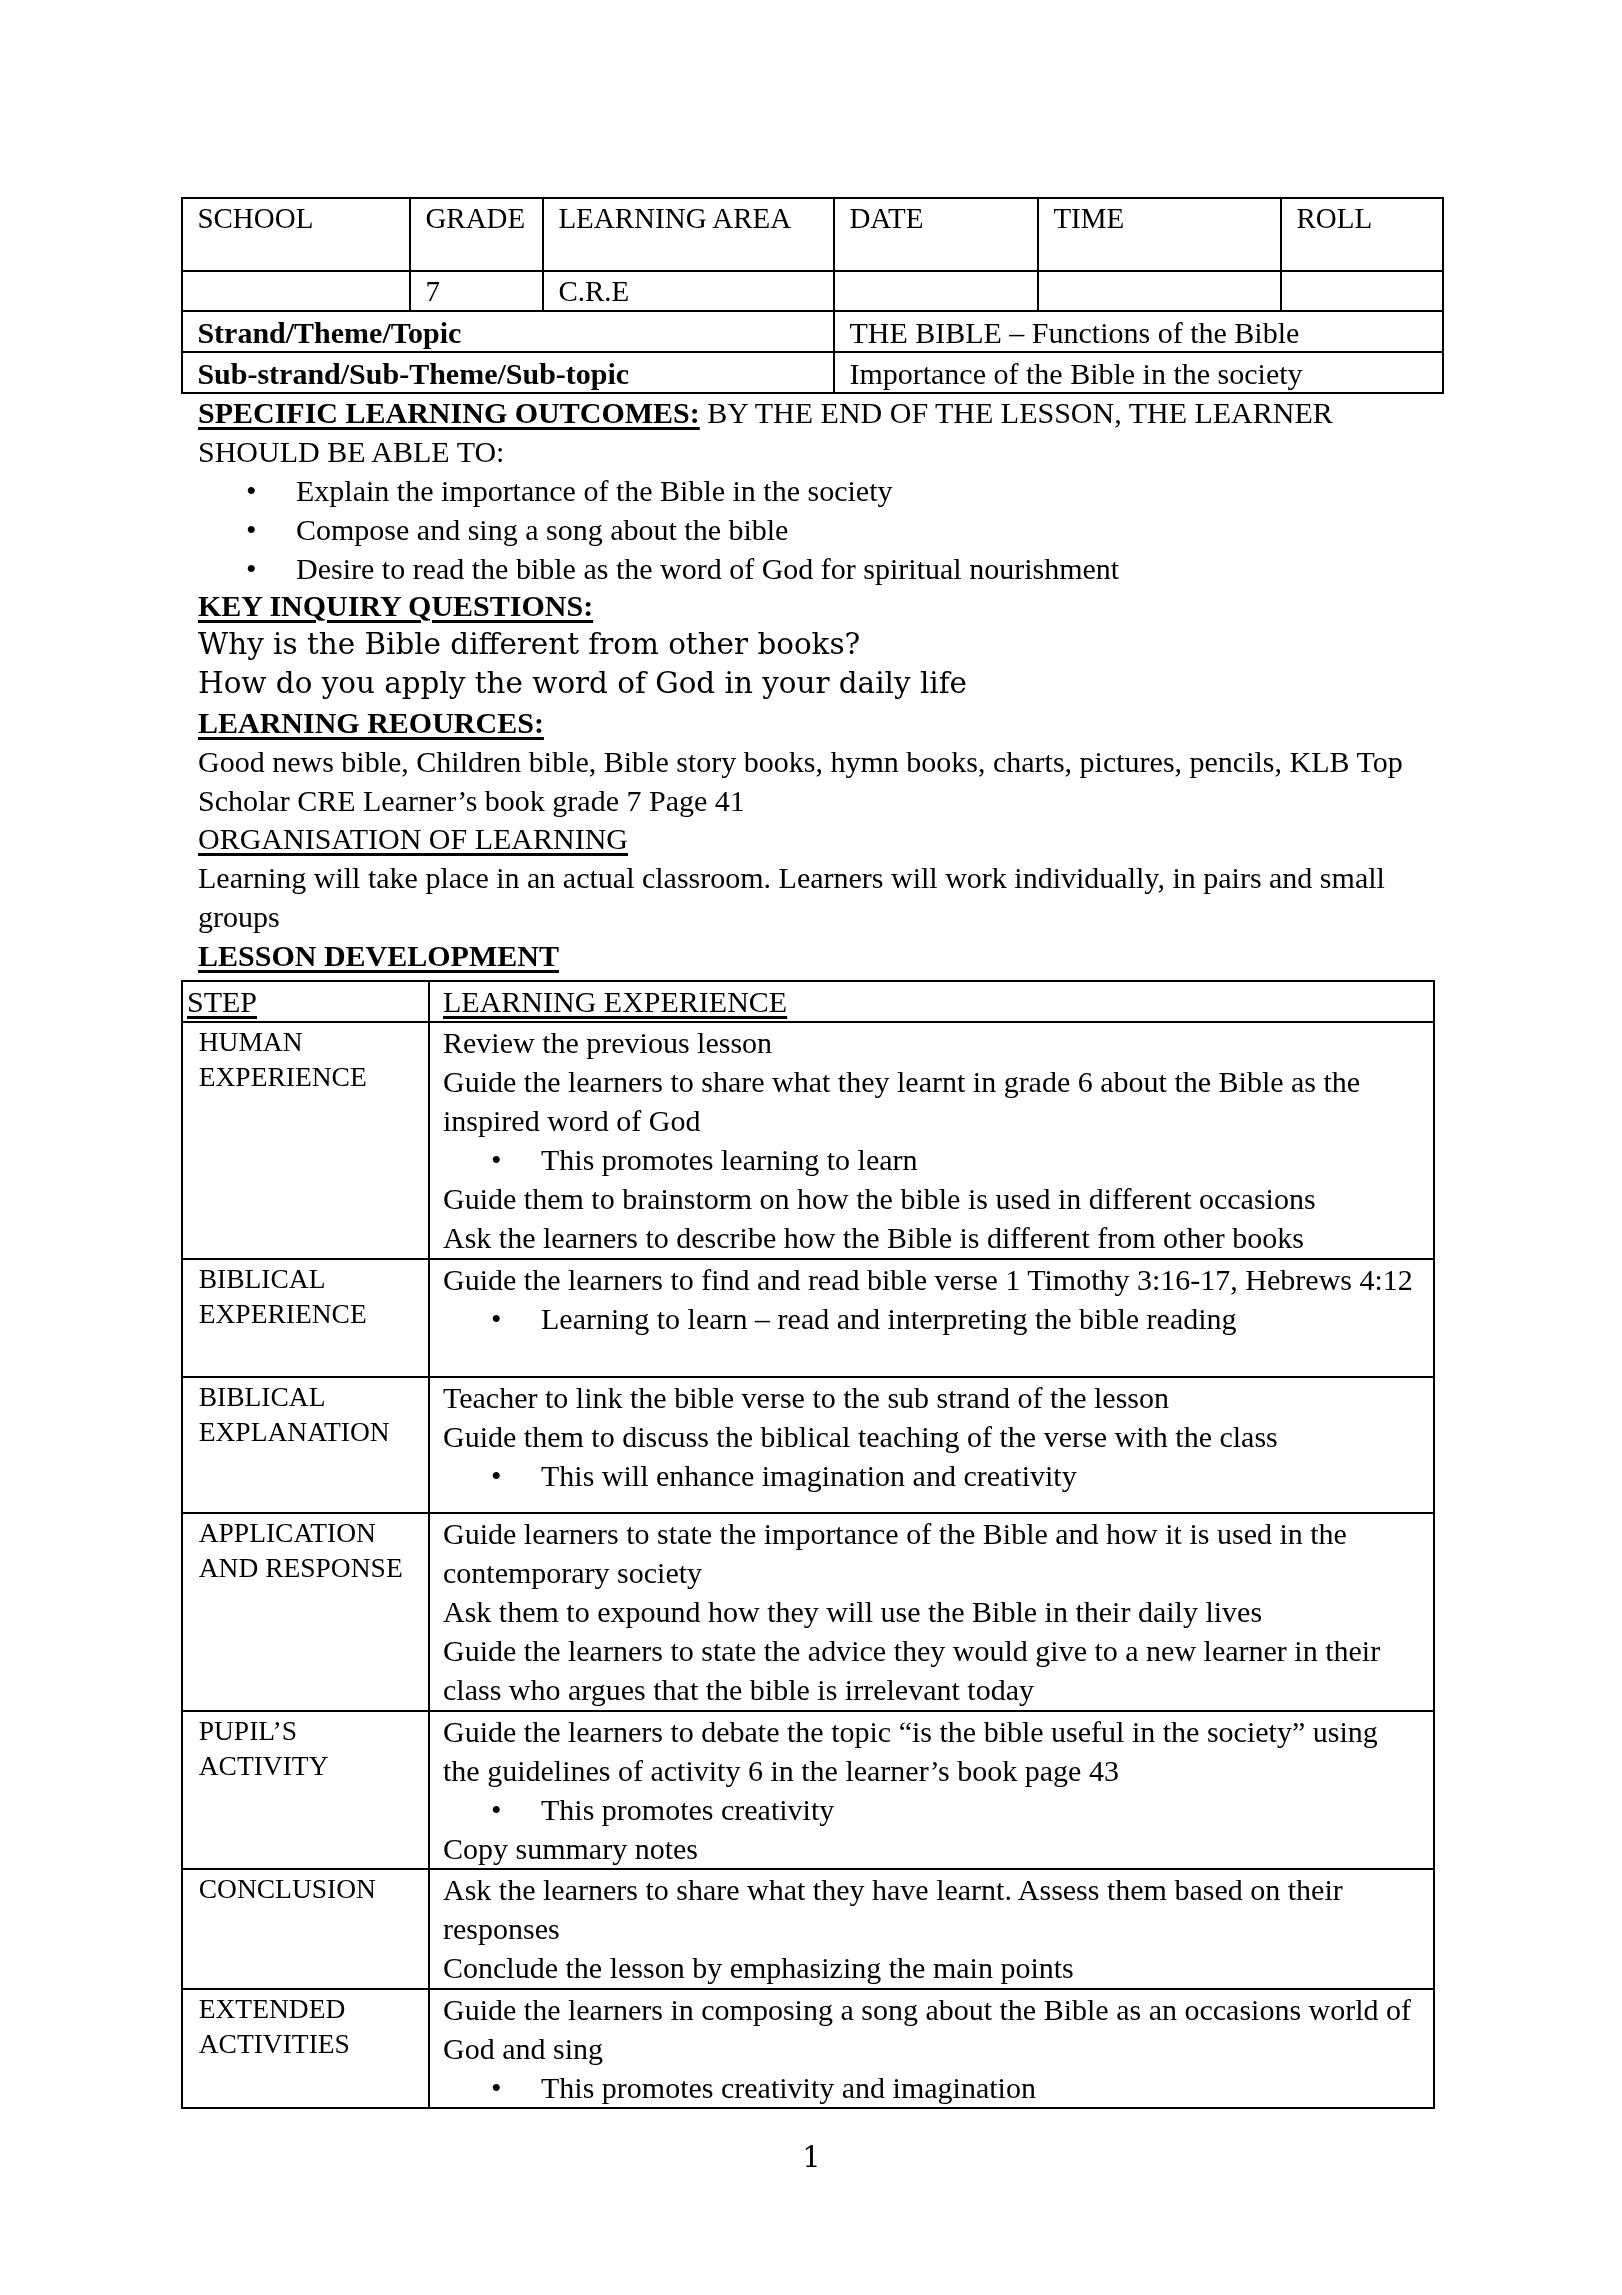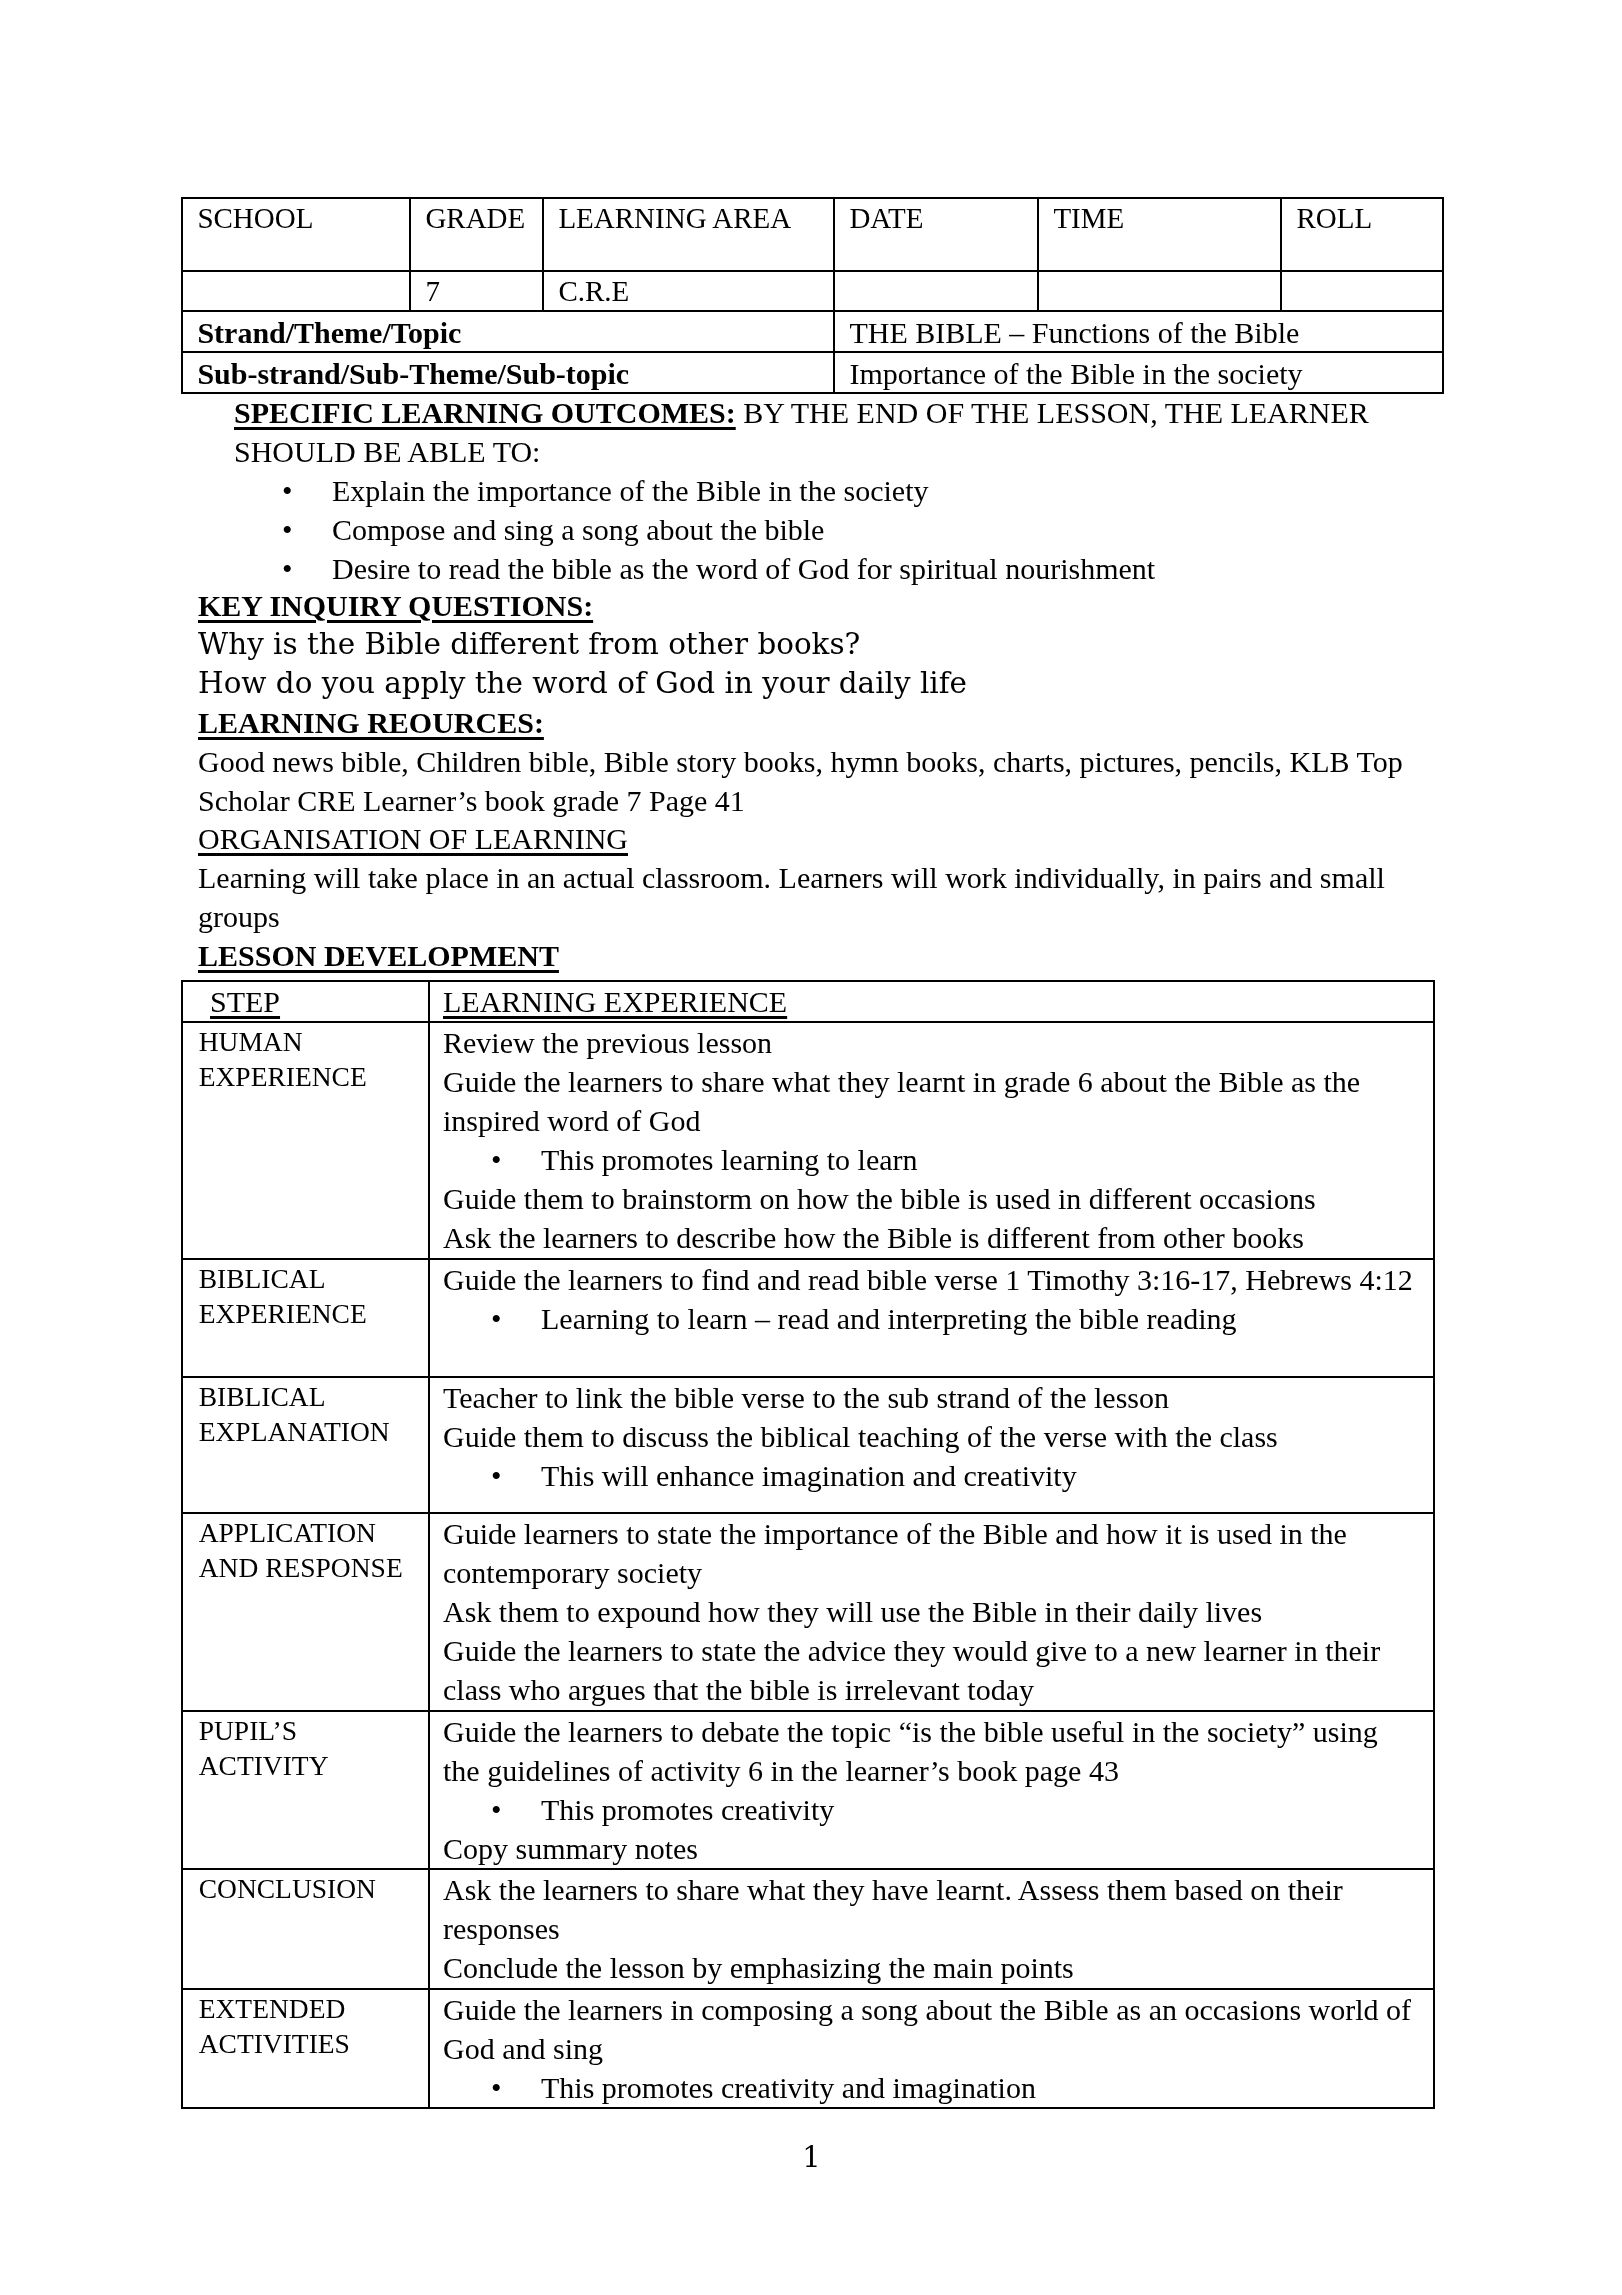--- a/index.html
+++ b/index.html
@@ -97,21 +97,21 @@
       </td>
       <td colspan="3">THE BIBLE – Functions of the Bible</td>
     </tr>
     <tr class="r4">
       <td colspan="3" class="bold">Sub-strand/Sub-Theme/Sub-topic</td>
       <td colspan="3">Importance of the Bible in the society</td>
     </tr>
   </tbody>
     </table>
 
-  <div class="body-block" style="top:393px;margin-left:36px;">
+  <div class="body-block" style="top:393px;">
     <div>
       <span class="bold ul">SPECIFIC LEARNING OUTCOMES:</span><span> BY THE END OF THE LESSON, THE LEARNER SHOULD BE ABLE TO:</span>
     </div>
     <ul class="bullets">
       <li><span class="dot">•</span><span>Explain the importance of the Bible in the society</span></li>
       <li><span class="dot">•</span><span>Compose and sing a song about the bible</span></li>
       <li><span class="dot">•</span><span>Desire to read the bible as the word of God for spiritual nourishment</span></li>
     </ul>
   </div>
 
@@ -135,21 +135,21 @@
     <span class="bold ul">LESSON DEVELOPMENT</span>
   </div>
 
   <table class="lesson">
     <colgroup>
         <col style="width:247px">
         <col style="width:1005px">
       </colgroup>
     <tbody>
         <tr class="hdr">
-      <td class="ul" style="padding-left:27px">STEP</td>
+      <td class="ul" style="padding-left:4px">STEP</td>
       <td class="ul">LEARNING EXPERIENCE</td>
     </tr>
 
     <tr style="height:237px">
       <td class="step">HUMAN EXPERIENCE</td>
       <td>
         <div>Review the previous lesson</div>
         <div>Guide the learners to share what they learnt in grade 6 about the Bible as the inspired word of God</div>
         <ul class="inner-bullets">
           <li><span class="dot">•</span><span>This promotes learning to learn</span></li>

